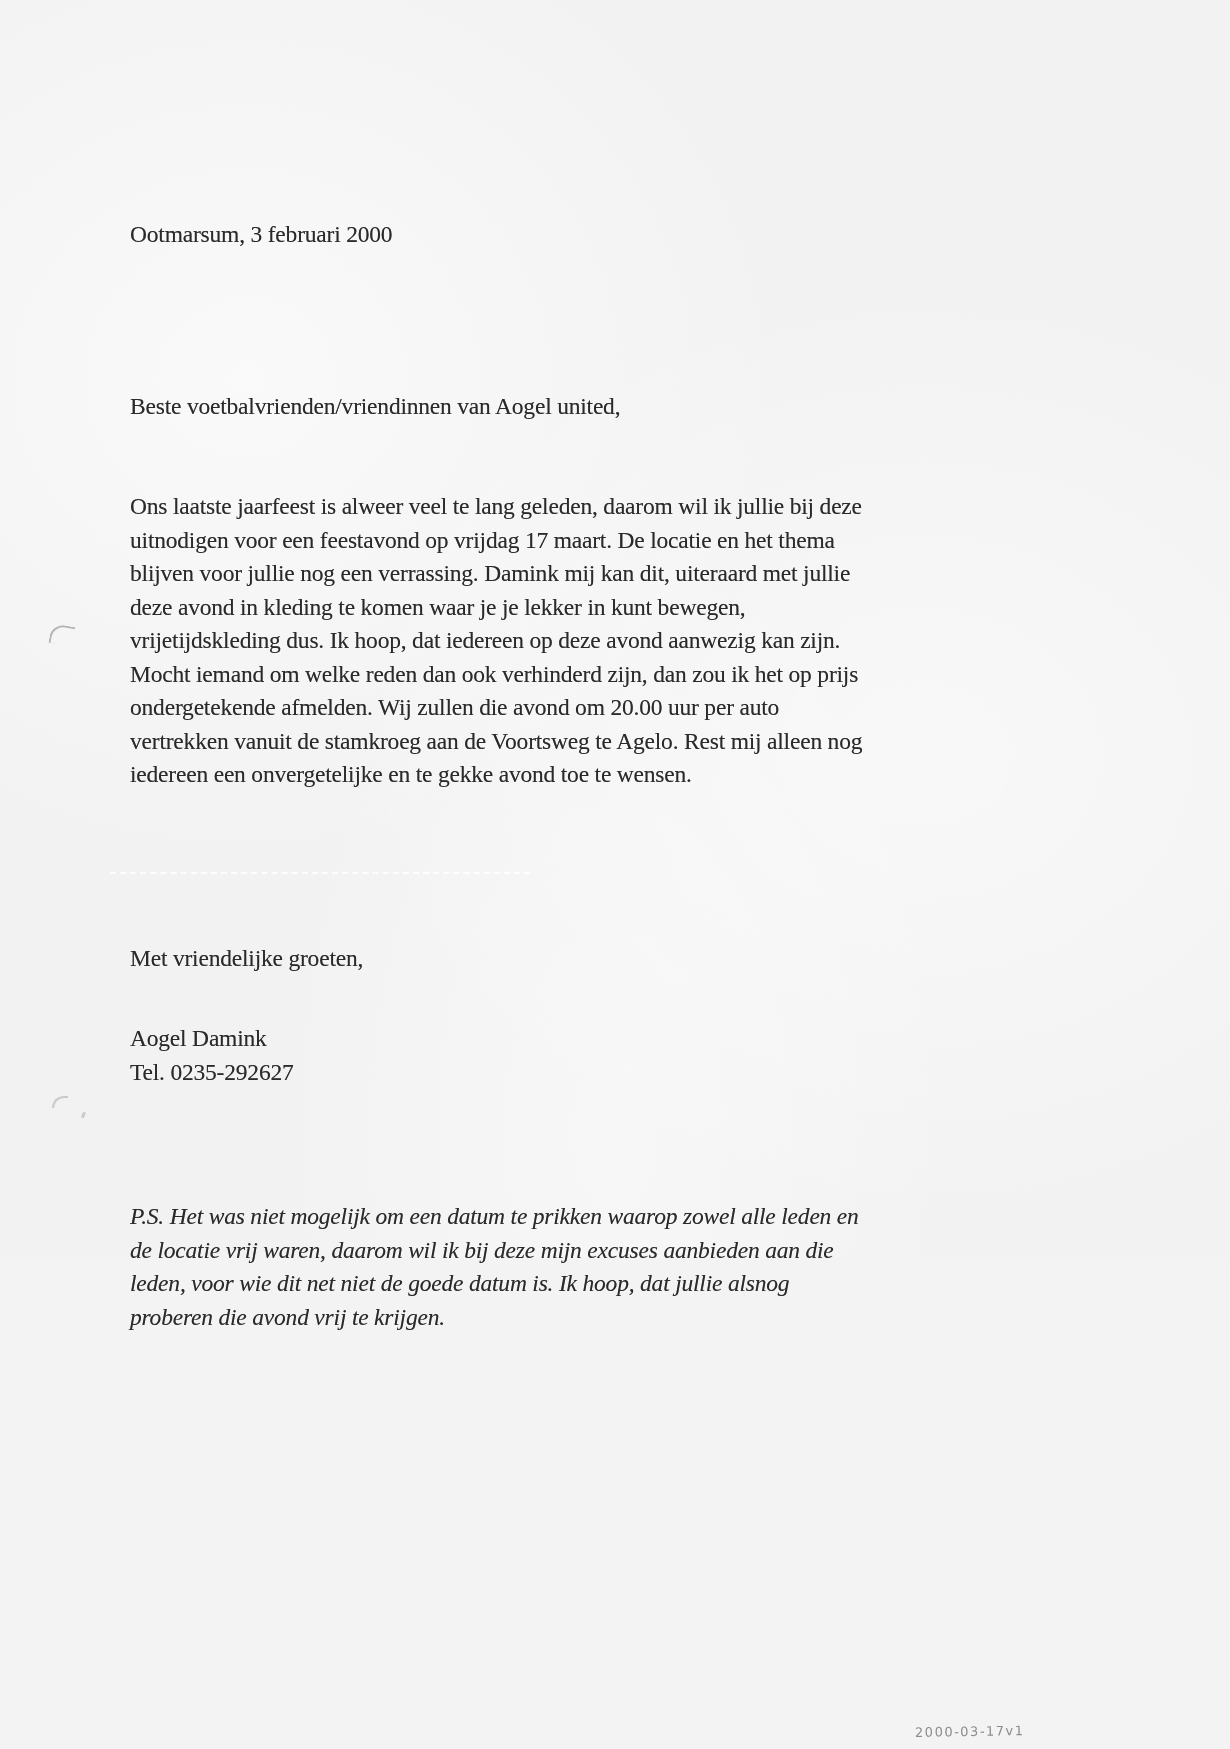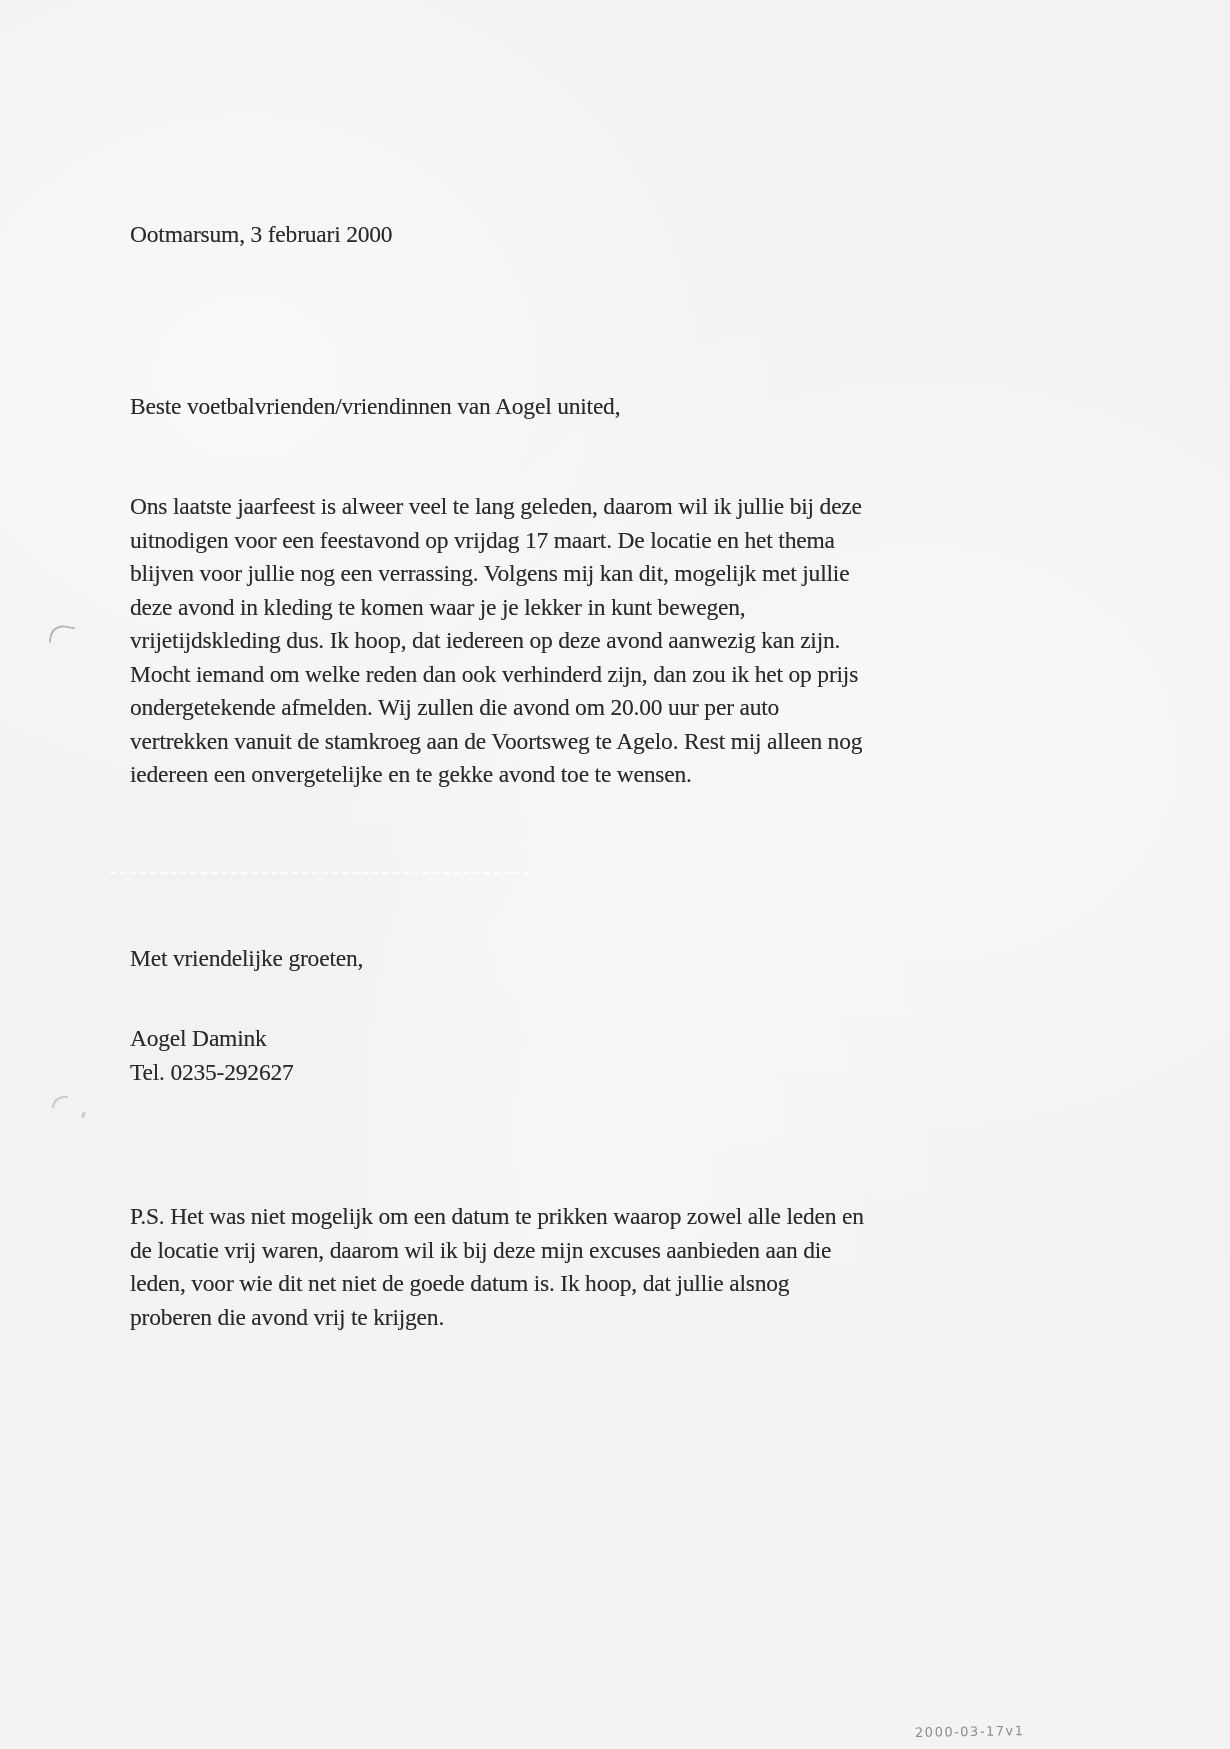--- a/index.html
+++ b/index.html
@@ -34,21 +34,21 @@
       letter-spacing: -0.2px;
       white-space: nowrap;
       text-shadow: 0 0 0.6px rgba(0,0,0,0.35);
     }
     .line { display: block; }
     #place-date { top: 218px; }
     #salutation { top: 390px; }
     #body { top: 490px; }
     #closing { top: 942px; font-family: Liberation Serif, serif; }
     #signature { top: 1022px; }
-    #ps { top: 1200px; }
+    #ps { top: 1200px; font-style: italic; }
 
     .scan-mark {
       position: absolute;
       border-top: 2px solid #9a9a9a;
       border-left: 2px solid #9a9a9a;
       border-radius: 14px 0 0 0;
       opacity: 0.7;
     }
     #mark-1 { left: 50px; top: 625px; width: 22px; height: 18px; transform: rotate(10deg); }
     #mark-2 { left: 52px; top: 1096px; width: 14px; height: 10px; opacity: 0.45; }
@@ -88,21 +88,21 @@
     <span class="line">Ootmarsum, 3 februari 2000</span>
   </div>
 
   <div class="block" id="salutation">
     <span class="line">Beste voetbalvrienden/vriendinnen van Aogel united,</span>
   </div>
 
   <div class="block" id="body">
     <span class="line">Ons laatste jaarfeest is alweer veel te lang geleden, daarom wil ik jullie bij deze</span>
     <span class="line">uitnodigen voor een feestavond op vrijdag 17 maart. De locatie en het thema</span>
-    <span class="line">blijven voor jullie nog een verrassing. Volgens mij kan dit, mogelijk met jullie</span>
+    <span class="line">blijven voor jullie nog een verrassing. Damink mij kan dit, uiteraard met jullie</span>
     <span class="line">deze avond in kleding te komen waar je je lekker in kunt bewegen,</span>
     <span class="line">vrijetijdskleding dus. Ik hoop, dat iedereen op deze avond aanwezig kan zijn.</span>
     <span class="line">Mocht iemand om welke reden dan ook verhinderd zijn, dan zou ik het op prijs</span>
     <span class="line">ondergetekende afmelden. Wij zullen die avond om 20.00 uur per auto</span>
     <span class="line">vertrekken vanuit de stamkroeg aan de Voortsweg te Agelo. Rest mij alleen nog</span>
     <span class="line">iedereen een onvergetelijke en te gekke avond toe te wensen.</span>
   </div>
 
   <div class="faint-rule"></div>
 

